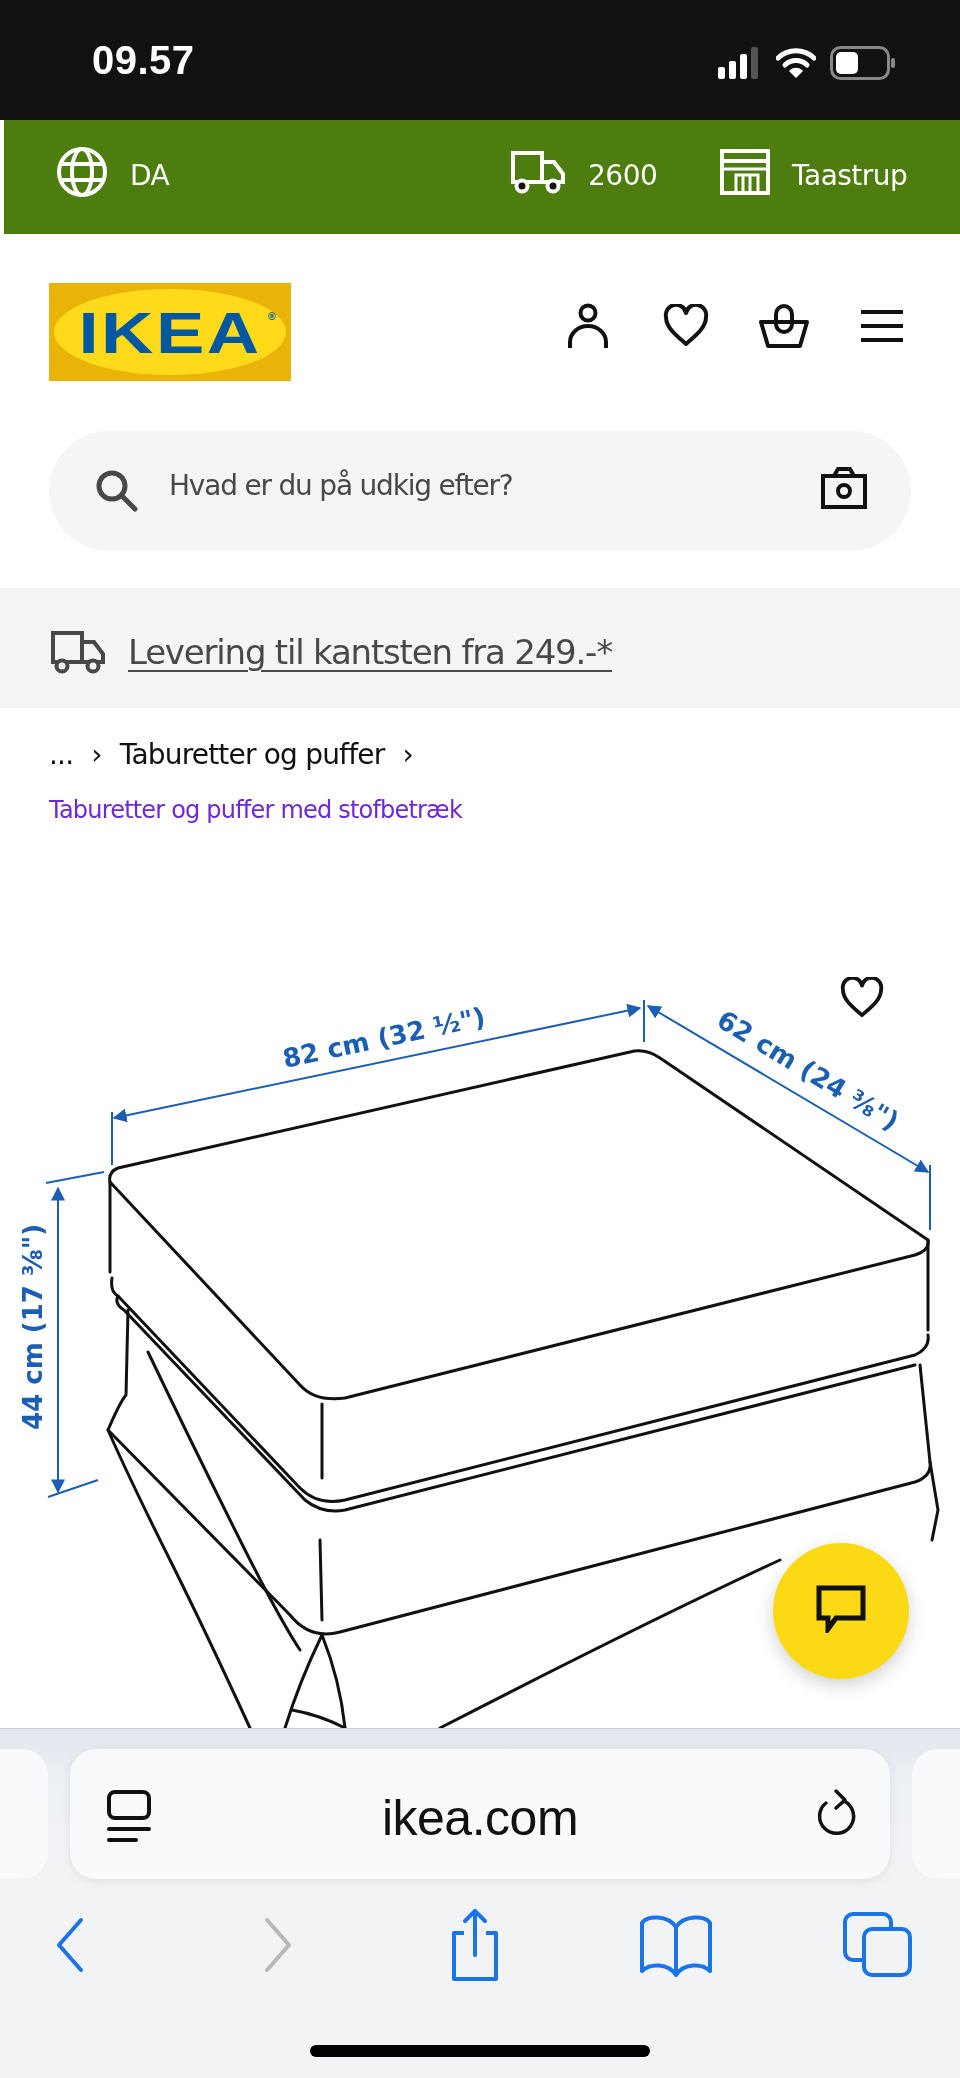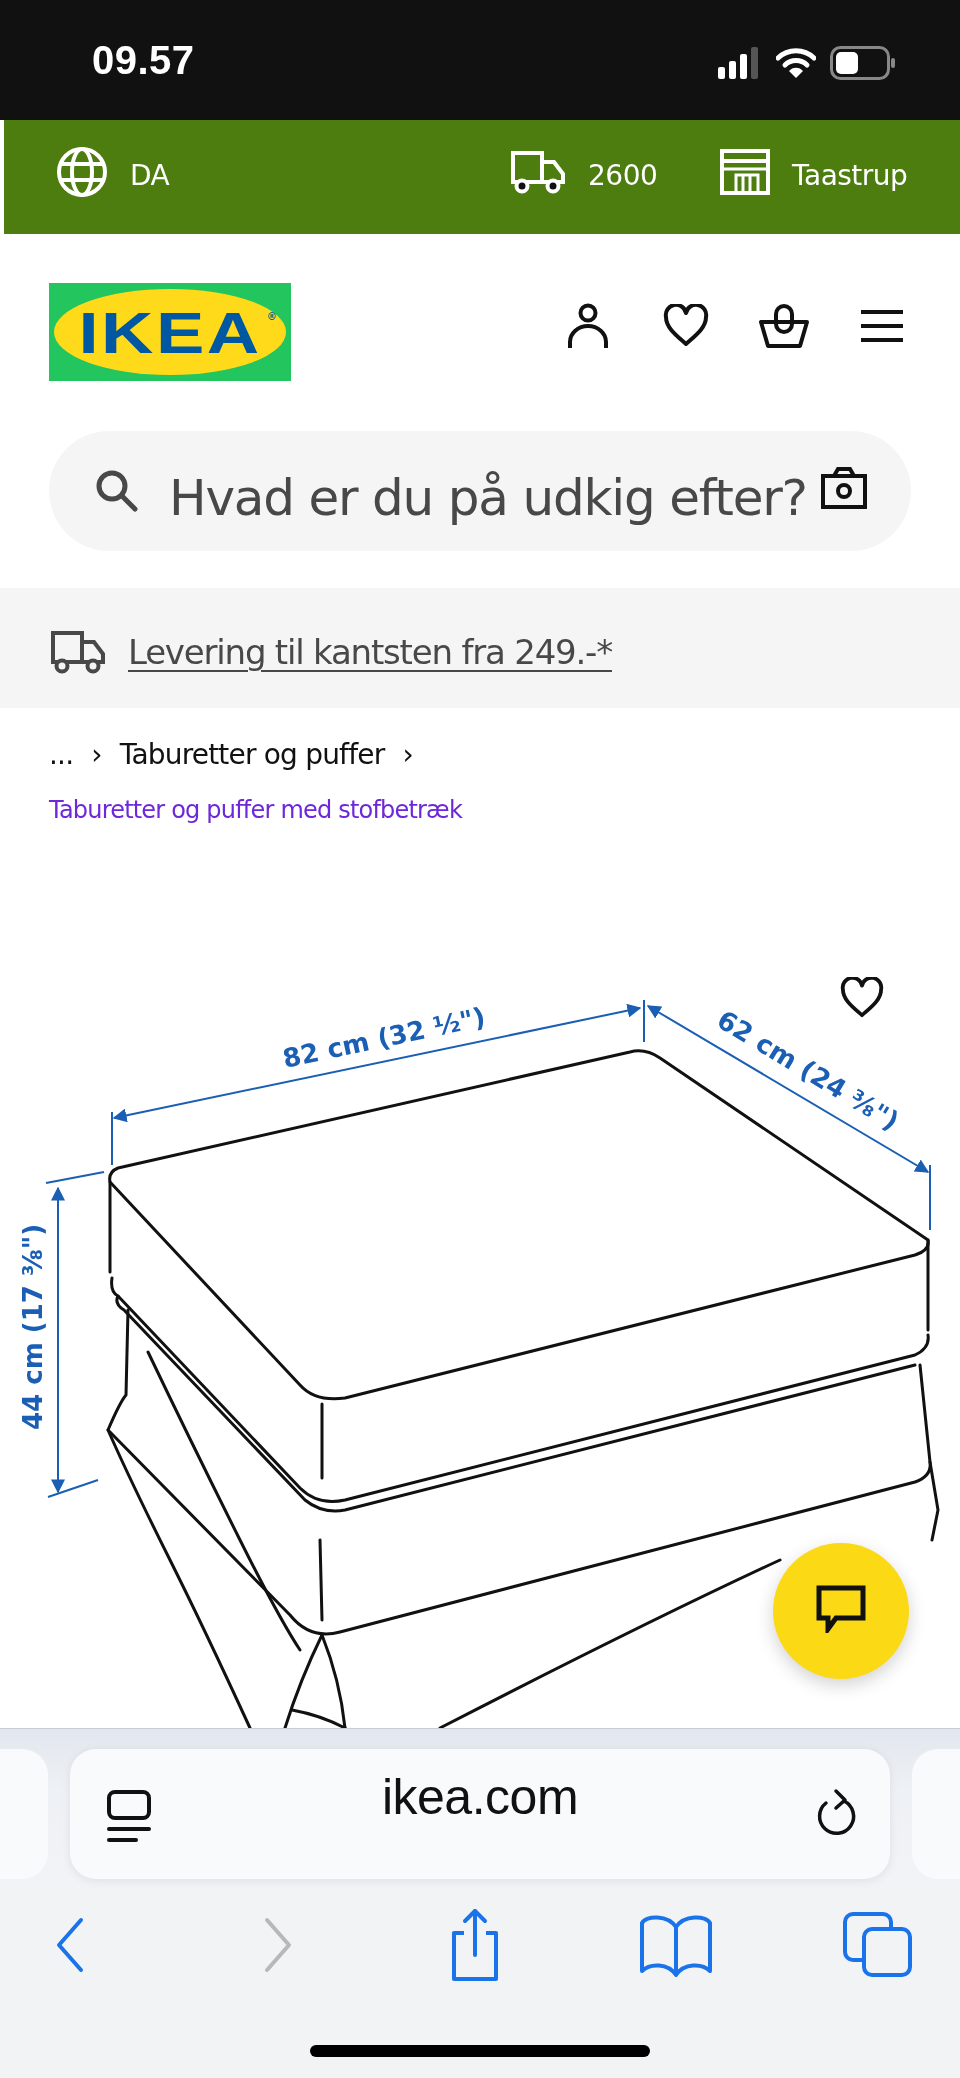--- a/index.html
+++ b/index.html
@@ -12,30 +12,30 @@
   .status-icons { position: absolute; right: 64px; top: 46px; display: flex; align-items: center; gap: 14px; }
   .topbar { position: absolute; left: 4px; top: 120px; width: 960px; height: 114px; background: #4d7c0f; color: #fff; font-size: 30px; }
   .topbar .item { position: absolute; top: 28px; display: flex; align-items: center; gap: 22px; height: 54px; }
   .topbar .lang { left: 52px; }
   .topbar .zip { left: 506px; justify-content: center; }
   .topbar .store { left: 716px; }
   .topbar span.txt { font-family: "DejaVu Sans", sans-serif; font-size: 28px; font-weight: 400; letter-spacing: -0.5px; }
 
   
   .header { position: absolute; left: 0; top: 234px; width: 960px; height: 354px; background: #fff; }
-  .logo { position: absolute; left: 49px; top: 49px; width: 242px; height: 98px; background: #22c55e; }
+  .logo { position: absolute; left: 49px; top: 49px; width: 242px; height: 98px; background: #eab308; }
   .logo .oval { position: absolute; left: 5px; top: 6px; width: 232px; height: 86px; border-radius: 50%; background: #ffda1a; }
   .logo .word { position: absolute; left: 0; top: 0; width: 242px; height: 98px; display: flex; align-items: center; justify-content: center; font-family: "Liberation Sans", sans-serif; font-weight: 900; font-size: 58px; color: #0058a3; letter-spacing: 2px; transform: scaleX(1.25); }
   .logo .reg { position: absolute; right: 14px; top: 28px; font-size: 10px; color: #0058a3; font-weight: 700; }
   .header-icons { position: absolute; top: 68px; right: 52px; display: flex; gap: 46px; align-items: center; }
   .header-icons .hi { width: 52px; height: 52px; display: flex; align-items: center; justify-content: center; }
 
   .search { position: absolute; left: 49px; top: 197px; width: 862px; height: 120px; border-radius: 60px; background: #f5f5f5; }
   .search .sicon { position: absolute; left: 46px; top: 38px; }
-  .search .placeholder { position: absolute; left: 120px; top: 38px; font-size: 50px; color: #484848; font-family: "DejaVu Sans", sans-serif; letter-spacing: -1.2px; }
+  .search .placeholder { position: absolute; left: 120px; top: 38px; font-size: 28px; color: #484848; font-family: "DejaVu Sans", sans-serif; letter-spacing: -1.2px; }
   .search .cam { position: absolute; right: 44px; top: 36px; }
 
   
   .banner { position: absolute; left: 0; top: 588px; width: 960px; height: 120px; background: #f5f5f5; }
   .banner .truck { position: absolute; left: 50px; top: 42px; }
   .banner a { position: absolute; left: 128px; top: 44px; font-size: 34px; color: #484848; text-decoration: underline; text-underline-offset: 6px; text-decoration-thickness: 2px; letter-spacing: -1.2px; font-family: "DejaVu Sans", sans-serif; }
 
   
   .breadcrumb { position: absolute; left: 49px; top: 738px; display: flex; align-items: center; gap: 18px; font-size: 28px; color: #111; letter-spacing: -0.8px; }
   .breadcrumb .sep { font-size: 28px; color: #111; }
@@ -46,21 +46,21 @@
   .fav-btn { position: absolute; left: 834px; top: 972px; width: 56px; height: 56px; display: flex; align-items: center; justify-content: center; }
 
   .chat-fab { position: absolute; left: 773px; top: 1543px; width: 136px; height: 136px; border-radius: 50%; background: #fbd914; box-shadow: 0 6px 18px rgba(0,0,0,0.18); display: flex; align-items: center; justify-content: center; }
 
   
   .safari { position: absolute; left: 0; top: 1728px; width: 960px; height: 350px; background: linear-gradient(#e2e7ee 0px, #eef1f5 60px, #f2f3f5 160px); border-top: 1px solid #c9ced6; }
   .tab-peek-left { position: absolute; left: -30px; top: 20px; width: 78px; height: 130px; border-radius: 26px; background: #f9fafc; }
   .tab-peek-right { position: absolute; left: 912px; top: 20px; width: 80px; height: 130px; border-radius: 26px; background: #f9fafc; }
   .urlbar { position: absolute; left: 70px; top: 20px; width: 820px; height: 130px; border-radius: 26px; background: #f9fafc; box-shadow: 0 2px 10px rgba(0,0,0,0.08); }
   .urlbar .reader { position: absolute; left: 36px; top: 40px; }
-  .urlbar .url { position: absolute; left: 0; width: 820px; top: 19px; text-align: center; font-family: "Liberation Sans", sans-serif; font-size: 50px; color: #111; letter-spacing: -0.5px; }
+  .urlbar .url { position: absolute; left: 0; width: 820px; top: 40px; text-align: center; font-family: "Liberation Sans", sans-serif; font-size: 50px; color: #111; letter-spacing: -0.5px; }
   .urlbar .reload { position: absolute; right: 30px; top: 38px; }
   .navrow { position: absolute; left: 0; top: 168px; width: 960px; height: 90px; }
   .navrow .nb { position: absolute; top: 8px; width: 80px; height: 80px; display: flex; align-items: center; justify-content: center; }
   .home-ind { position: absolute; left: 310px; top: 2045px; width: 340px; height: 12px; border-radius: 6px; background: #000; }
 </style>
 </head>
 <body>
 
 <div class="status-bar">
   <div class="status-time">09.57</div>

